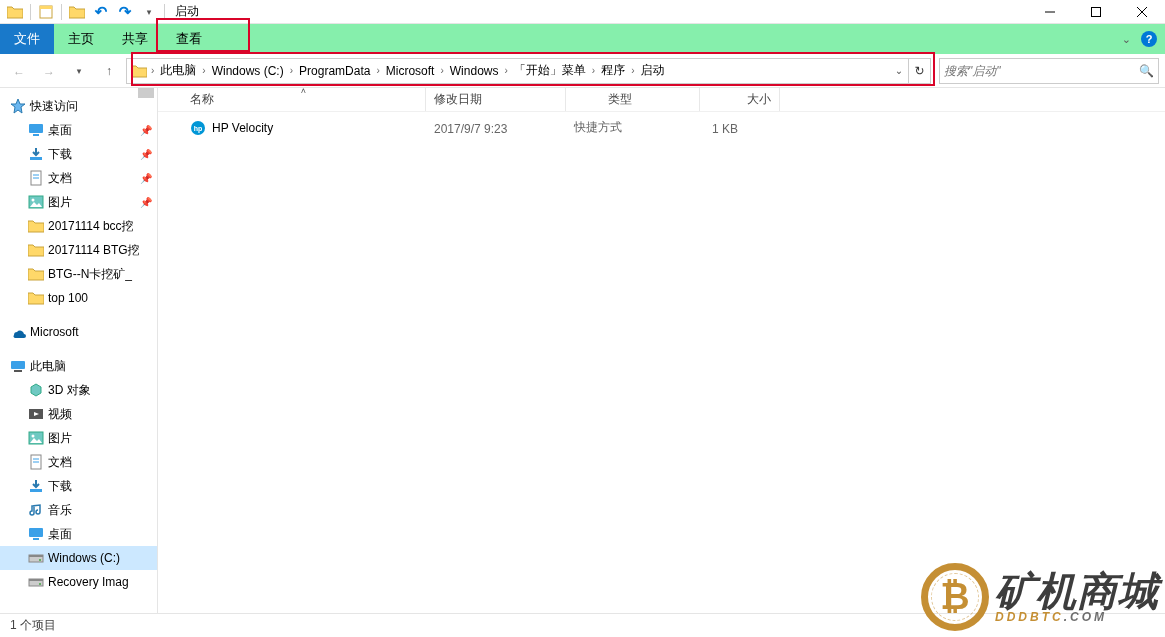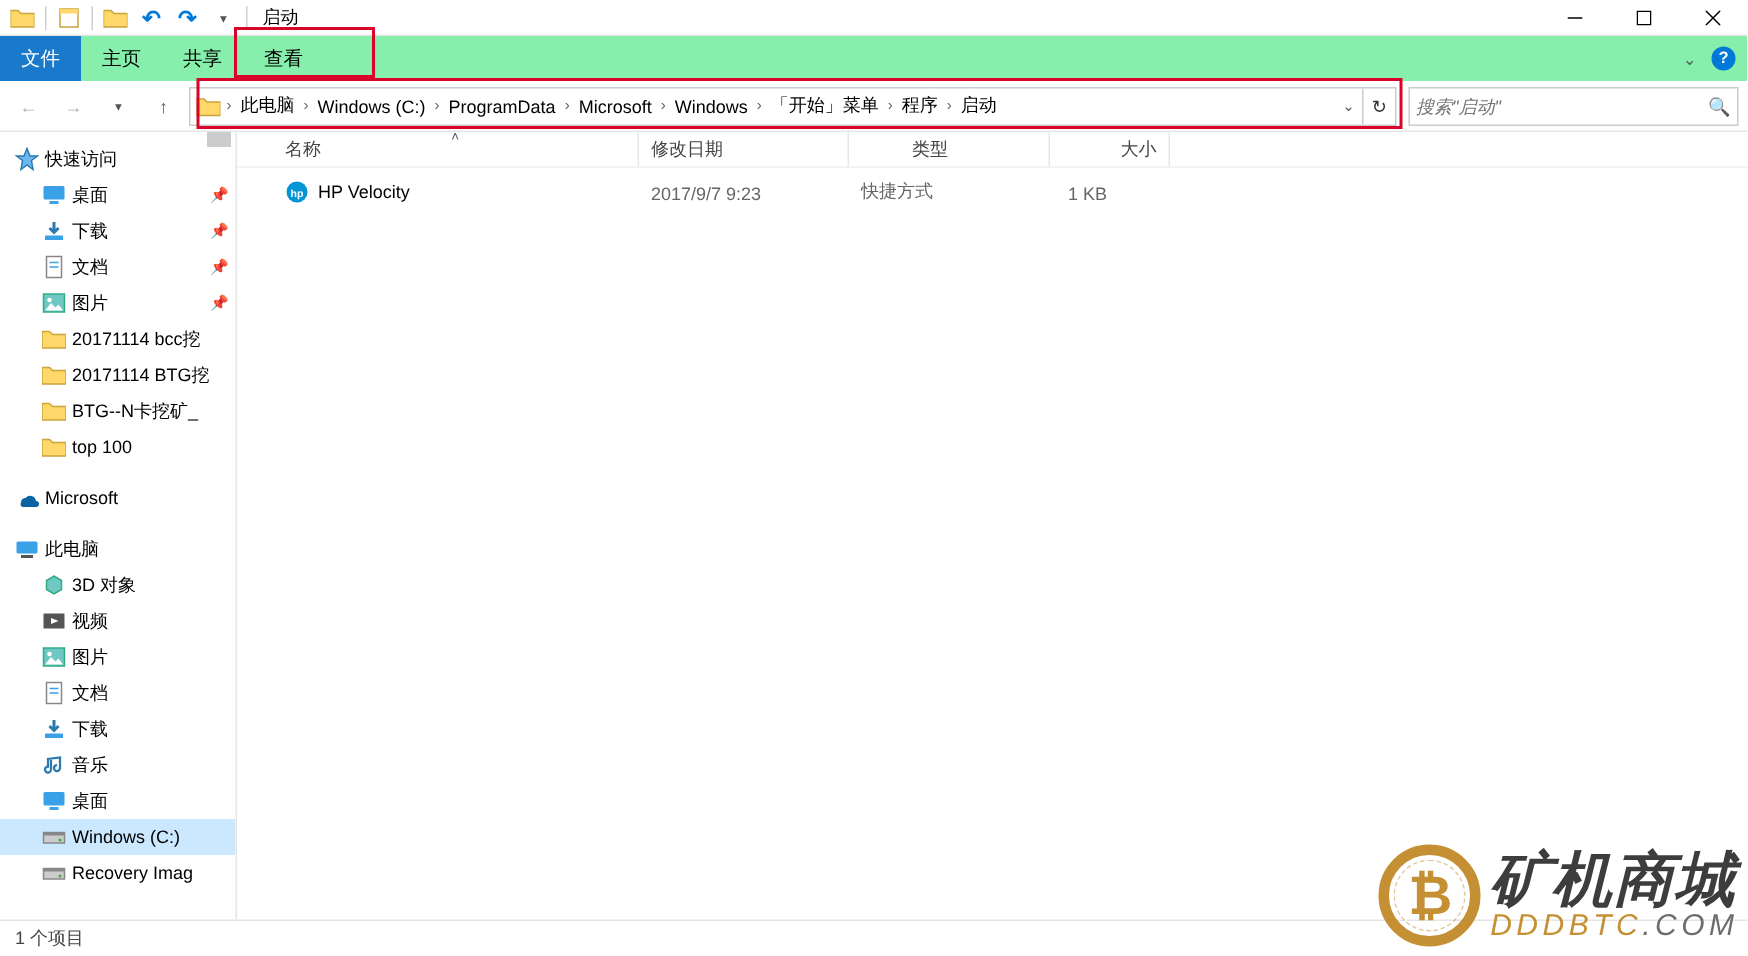--- a/index.html
+++ b/index.html
@@ -77,21 +77,21 @@
 
 .status { height: 24px; border-top: 1px solid #e5e5e5; display: flex; align-items: center; padding: 0 10px; color: #444; position: absolute; bottom: 0; left: 0; right: 0; background: #fff; }
 
 
 .watermark { position: absolute; right: 6px; bottom: 6px; display: flex; align-items: center; gap: 6px; opacity: 0.95; z-index: 50; }
 .wm-coin { width: 68px; height: 68px; border-radius: 50%; border: 7px solid #c28a2a; display: flex; align-items: center; justify-content: center; position: relative; }
 .wm-coin::before { content: ""; position: absolute; inset: 3px; border-radius: 50%; border: 1px dashed rgba(194,138,42,.5); }
 .wm-b { font-size: 36px; font-weight: 900; color: #c28a2a; font-family: Arial; }
 .wm-text { display: flex; flex-direction: column; line-height: 1; }
 .wm-top { font-size: 40px; font-weight: 900; font-style: italic; color: #333; letter-spacing: 1px; }
-.wm-bot { font-size: 20px; font-weight: 400; font-style: italic; letter-spacing: 3px; }
+.wm-bot { font-size: 12px; font-weight: 700; font-style: italic; letter-spacing: 3px; }
 .wm-bot .a { color: #c28a2a; }
 .wm-bot .b { color: #666; }
 </style>
 </head>
 <body>
 
 <div class="titlebar">
   <div class="qat">
     <span class="ico">
       <svg class="folder-ico" viewBox="0 0 16 14">

